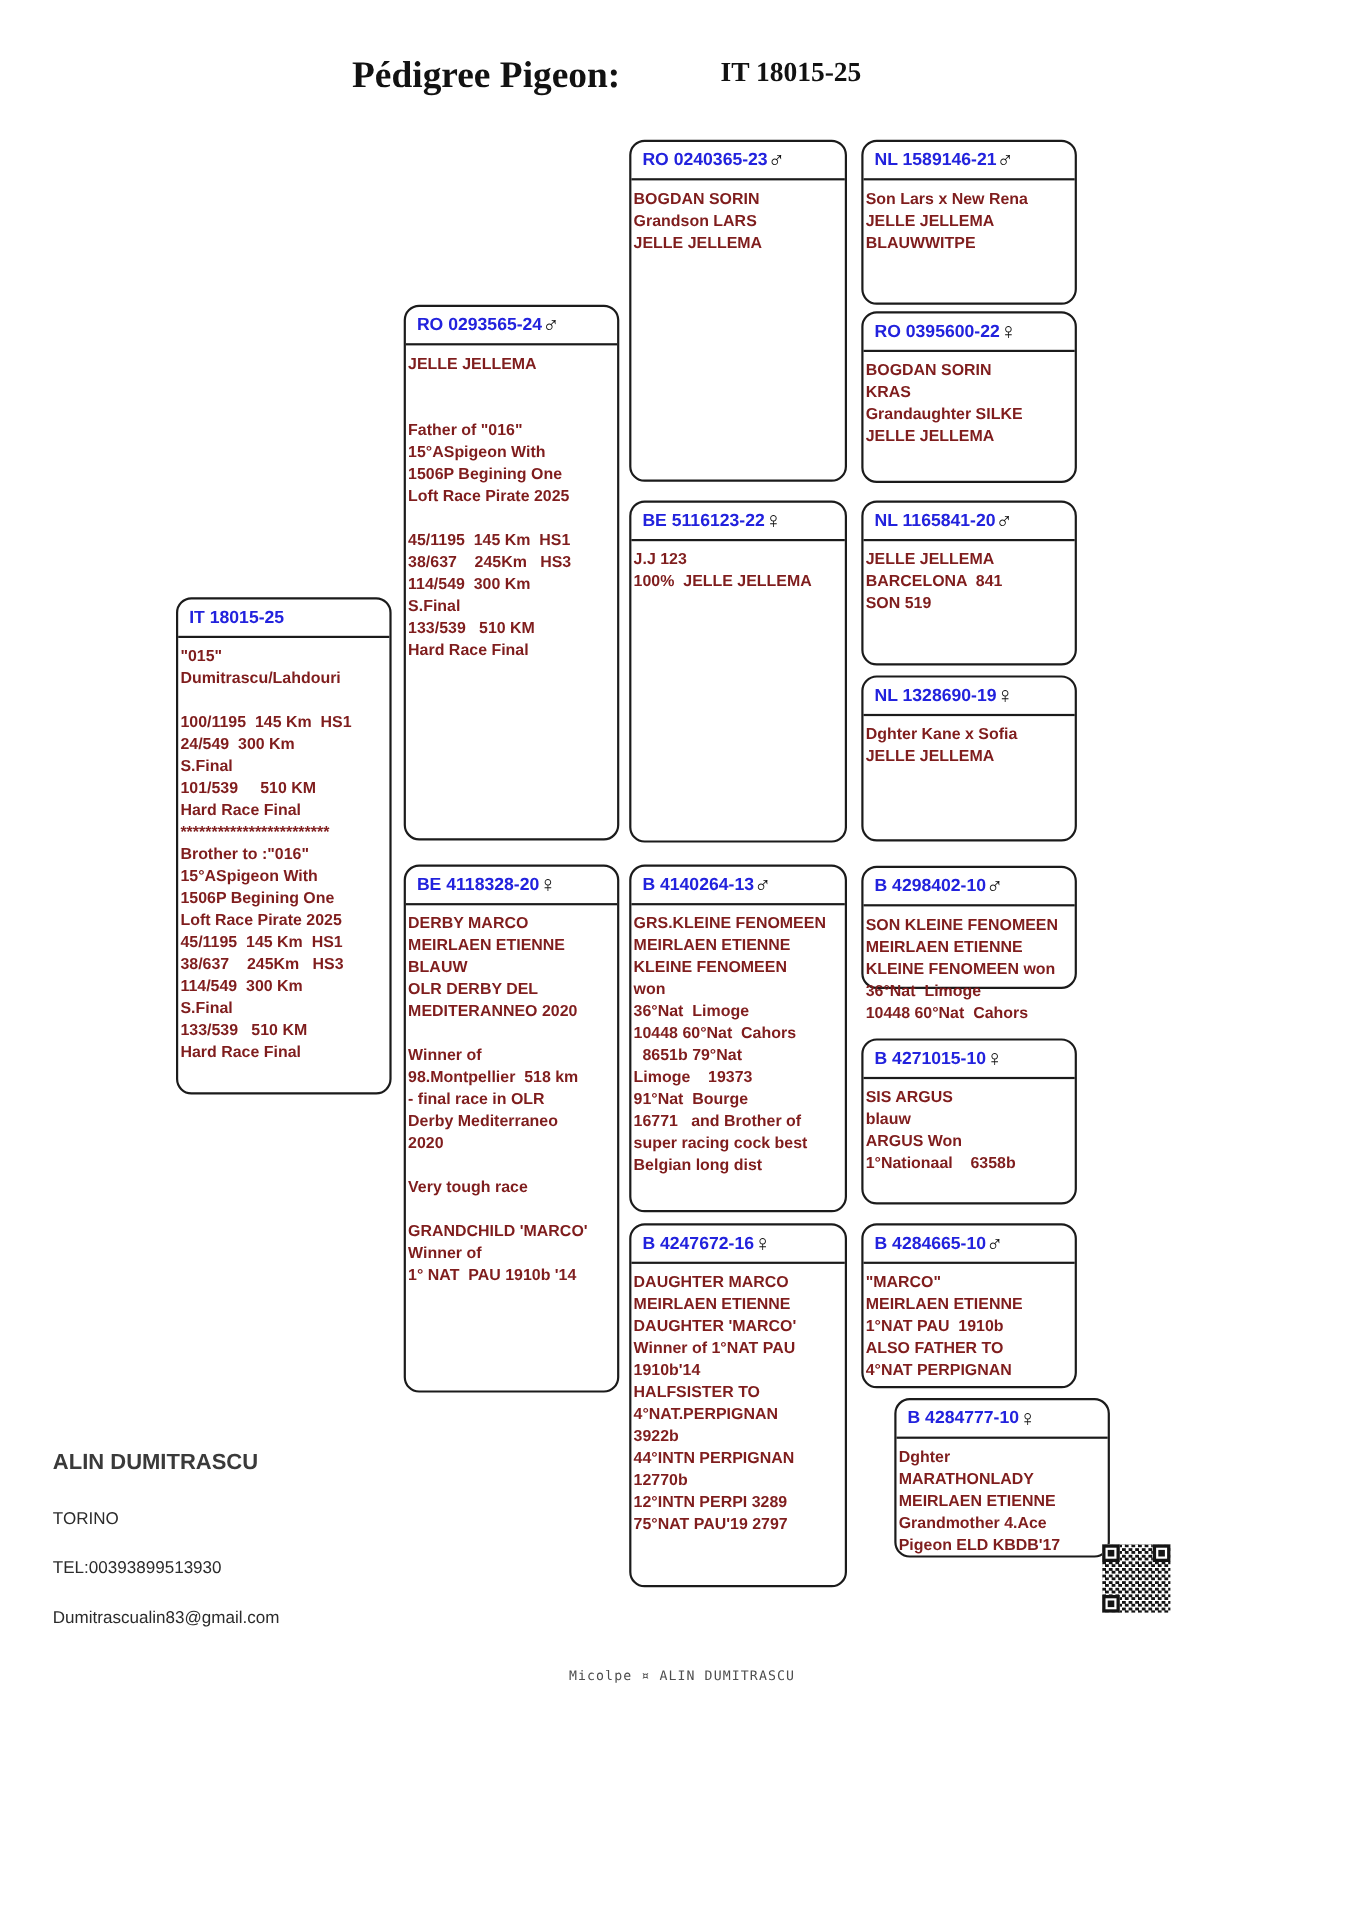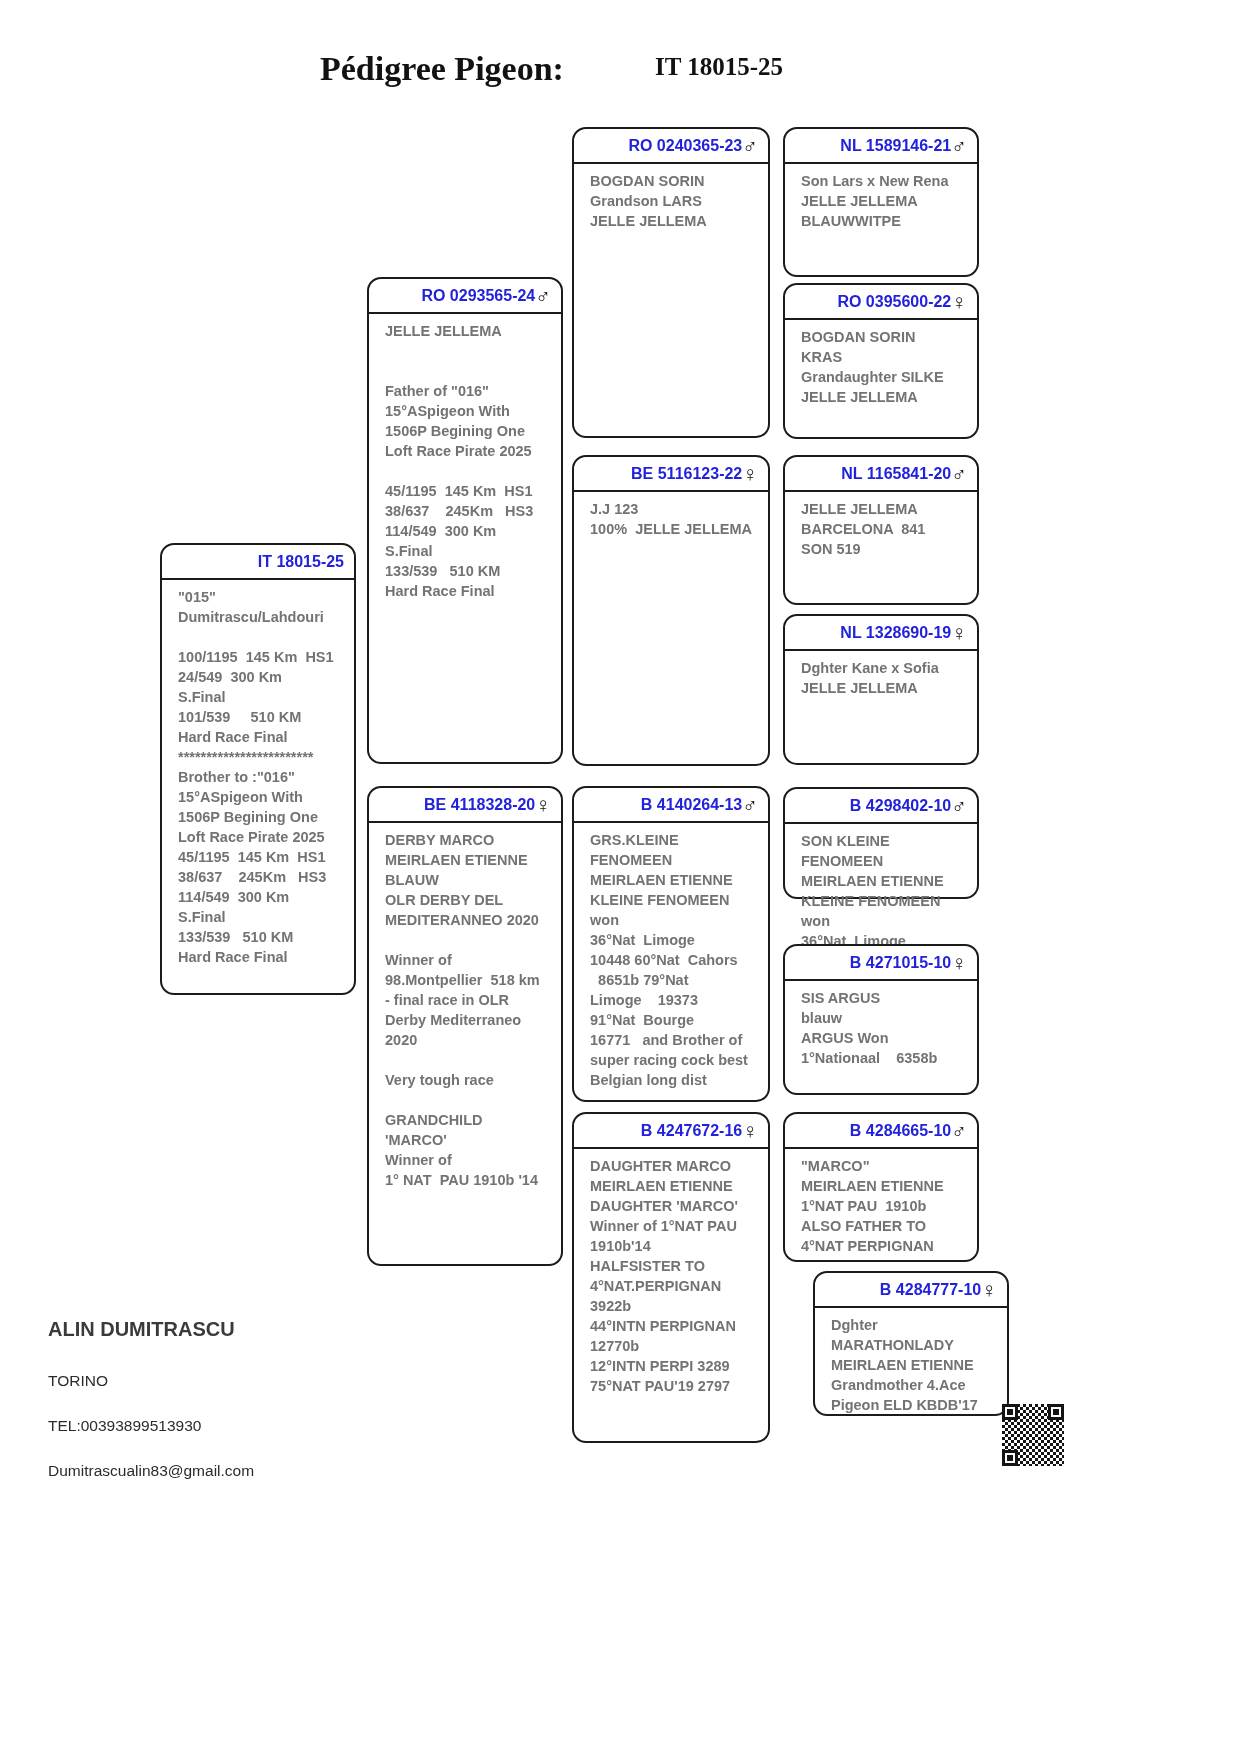--- a/index.html
+++ b/index.html
@@ -16,28 +16,28 @@
     position:absolute; left:655px; top:53px;
     font-family:"Liberation Serif", serif; font-weight:bold;
     font-size:25px; color:#121212;
   }
   .pbox {
     position:absolute; background:#ffffff;
     border:2.5px solid #1b1b1b; border-radius:14px;
     box-sizing:border-box;
   }
   .pbox-header {
-    display:flex; align-items:center; justify-content:flex-end;
+    display:flex; align-items:center; justify-content:flex-start;
     border-bottom:2.5px solid #1b1b1b;
     padding:4px 10px 3px 10px; min-height:26px;
   }
   .ring { color:#2222dd; font-weight:bold; font-size:16px; white-space:nowrap; }
   .sex  { color:#111111; font-weight:bold; font-size:21px; line-height:20px; }
   .pbox-body {
-    padding:7px 16px; color:#737373;
+    padding:7px 2px; color:#7f1d1d;
     font-size:14.5px; line-height:20px; font-weight:bold;
     white-space:pre-wrap;
   }
   .contact { position:absolute; left:48px; top:1318px; color:#2e2e2e; }
   .contact-name { font-size:20px; font-weight:bold; color:#3a3a3a; margin-bottom:26px; }
   .contact-line { font-size:15.5px; line-height:27px; color:#2b2b2b;margin-top:18px; }
   .footer {
     position:absolute; left:0; top:1516px; width:100%;
     text-align:center; font-family:"DejaVu Sans Mono", monospace;
     font-size:12px; letter-spacing:1px; color:#4d4d4d;
@@ -287,14 +287,15 @@
     <div class="contact-line">TEL:00393899513930</div>
     <div class="contact-line">Dumitrascualin83@gmail.com</div>
   </div>
 
   <div class="qr">
     <div class="qr-finder tl"></div>
     <div class="qr-finder tr"></div>
     <div class="qr-finder bl"></div>
   </div>
 
+  <div class="footer">Micolpe ¤ ALIN DUMITRASCU</div>
 
 </div>
 
 </body></html>

